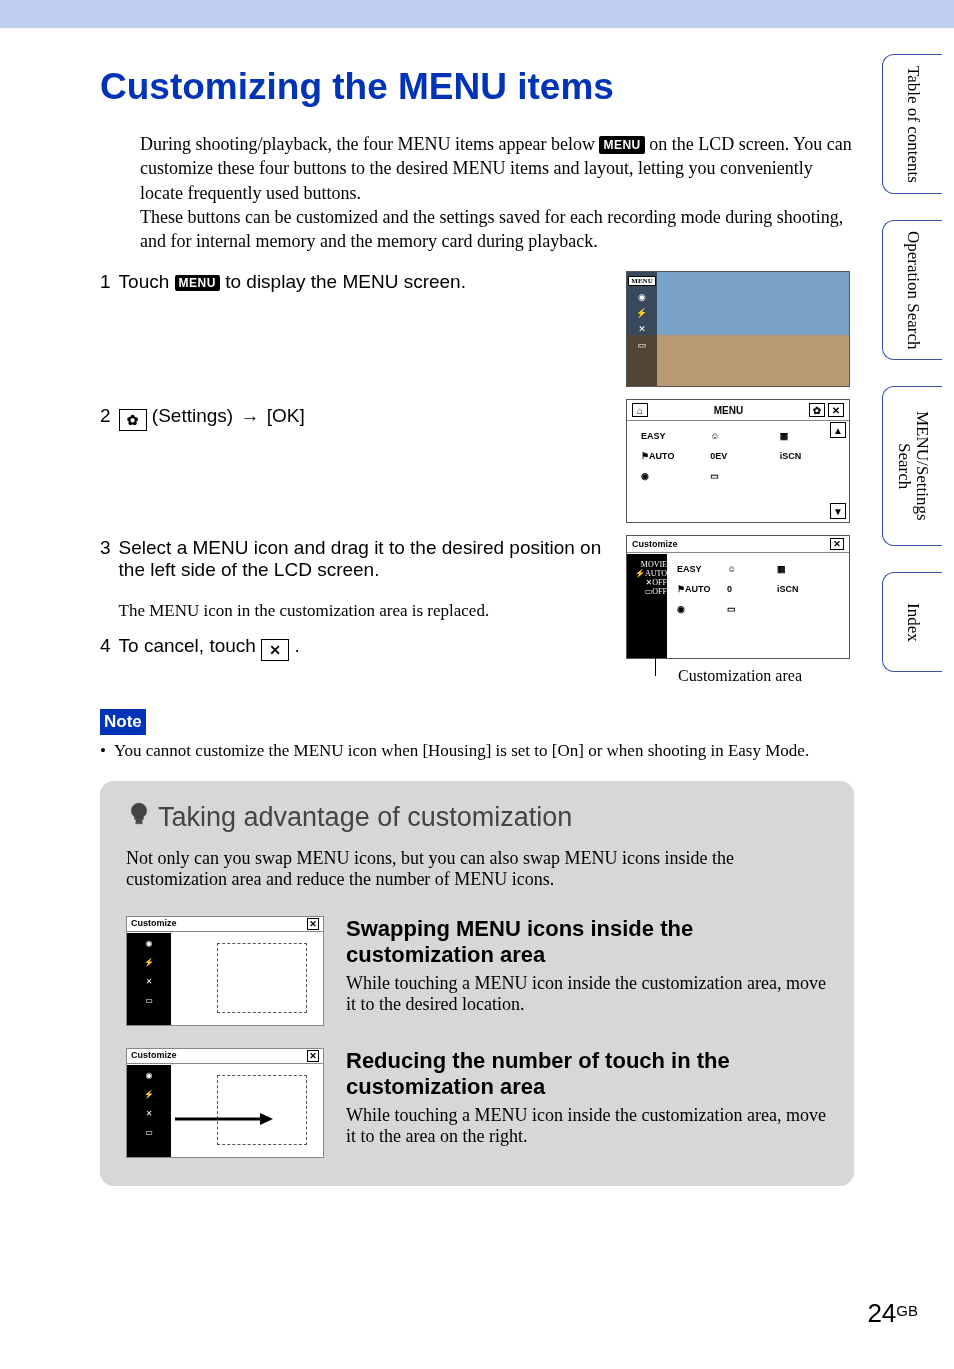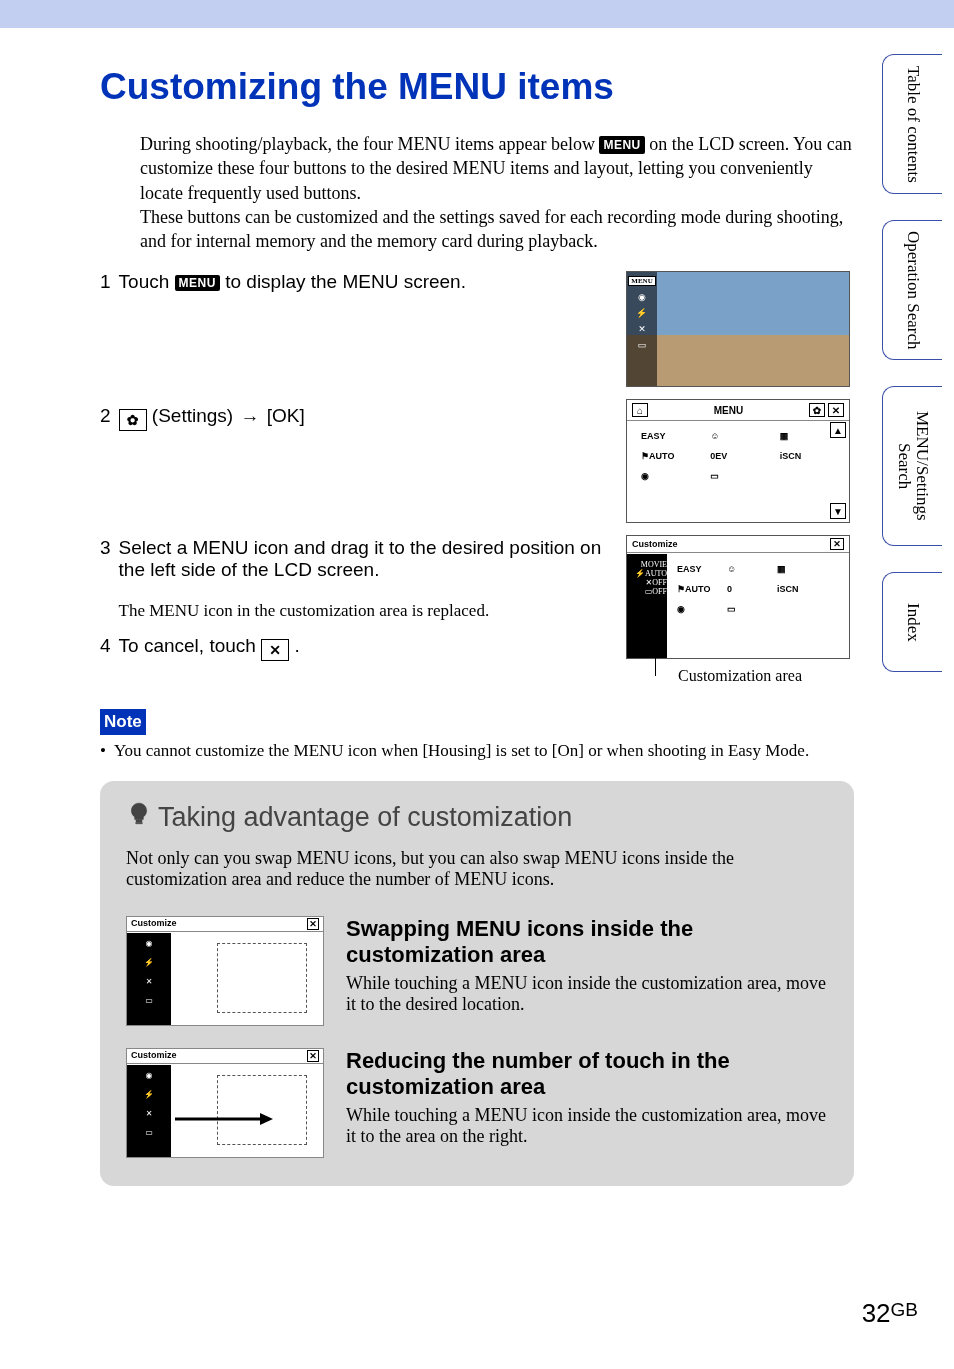--- a/index.html
+++ b/index.html
@@ -194,21 +194,21 @@
     text-align: center;
     line-height: 1.1;
   }
   .page-num {
     position: absolute;
     right: 36px;
     bottom: 40px;
     font-family: Arial, sans-serif;
     font-size: 26px;
   }
-  .page-num .sup { font-size: 19px; vertical-align: 6px; }
+  .page-num .sup { font-size: 15px; vertical-align: 6px; }
   
   .shot {
     width: 224px;
     background: #1a1a1a;
     border: 1px solid #555;
     margin-bottom: 12px;
     position: relative;
     color: #fff;
     font-size: 9px;
   }
@@ -438,14 +438,14 @@
   <div class="tab" style="height:160px;">
       <span>MENU/Settings
 Search</span>
     </div>
   <div class="tab" style="height:100px;">
       <span>Index</span>
     </div>
 </div>
 
 <div class="page-num">
-  <span>32</span><span class="sup">GB</span>
+  <span>24</span><span class="sup">GB</span>
 </div>
 
 </body></html>

